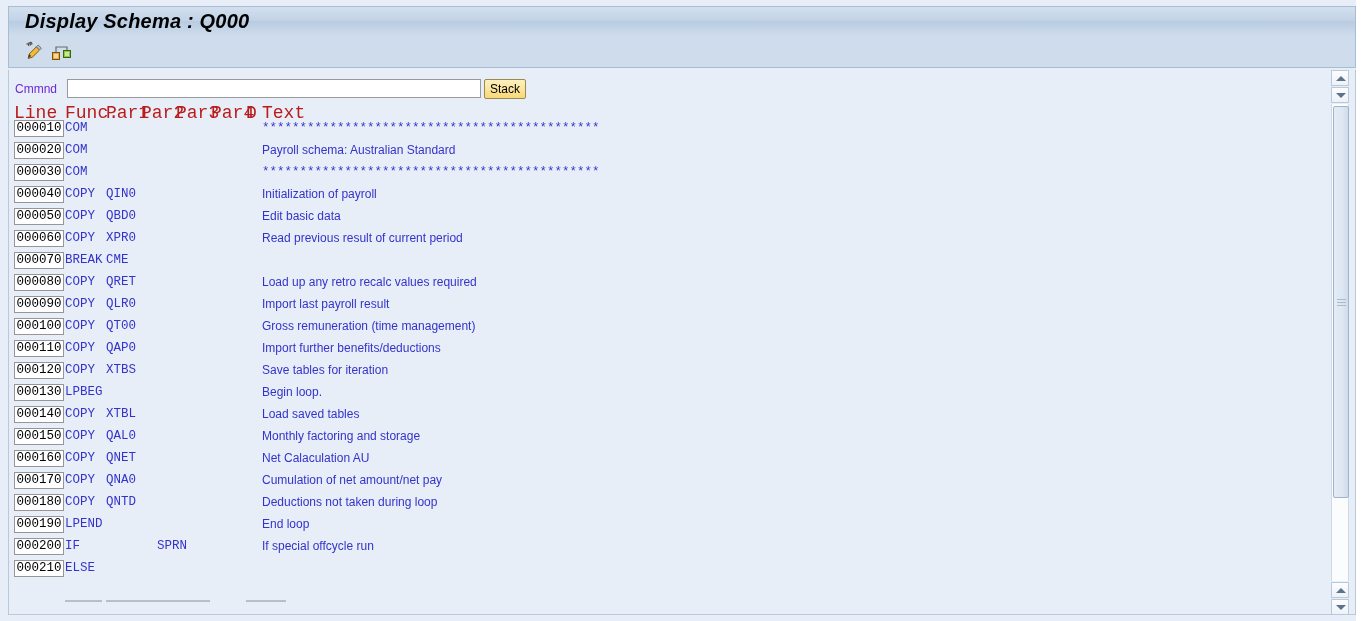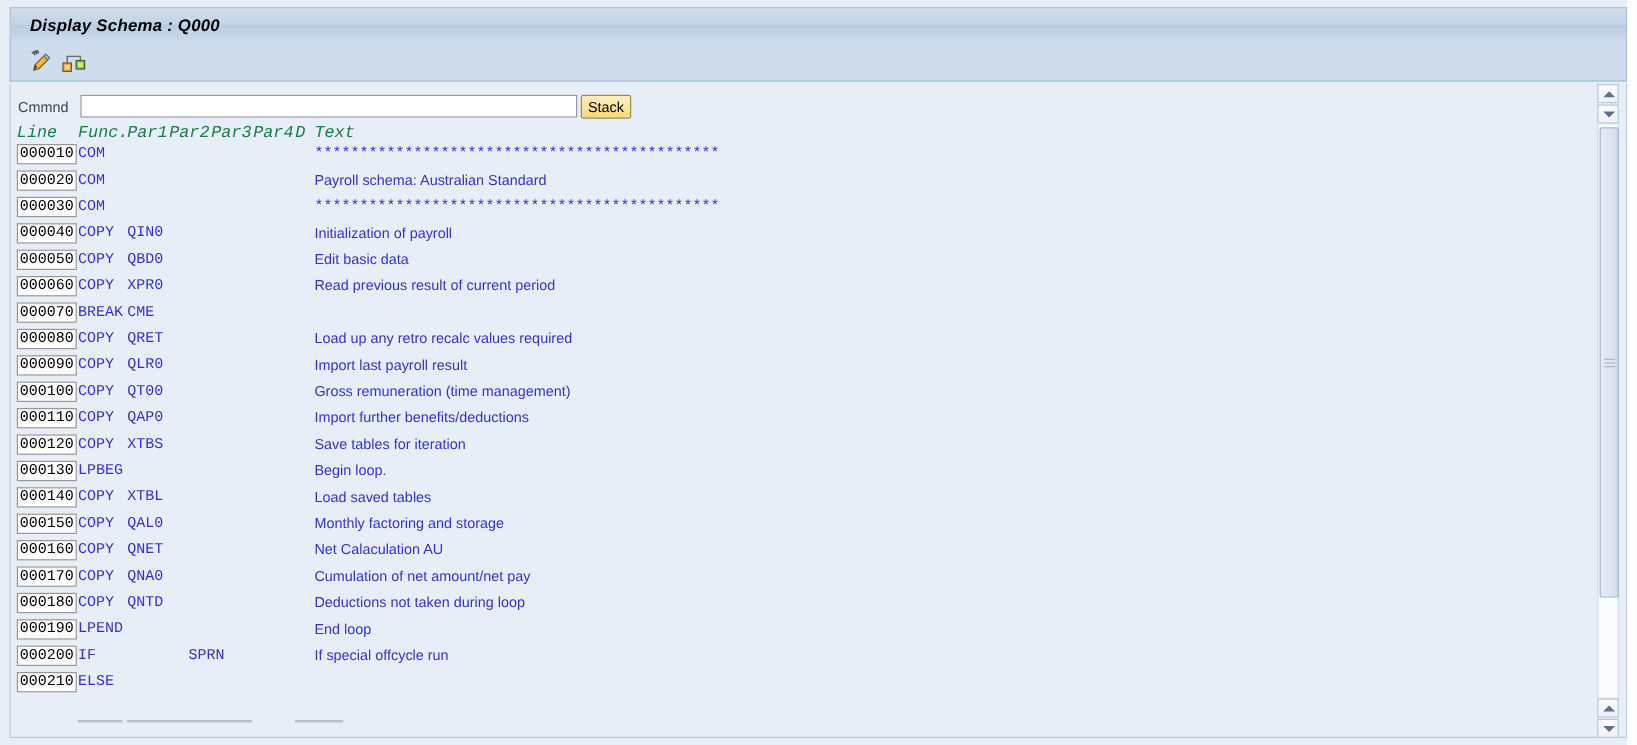--- a/index.html
+++ b/index.html
@@ -31,21 +31,21 @@
     background: linear-gradient(to bottom, #d2dfee 0%, #c2d3e6 48%, #b8cbe1 50%, #cddcec 100%);
     border: 1px solid #a8bdd4;
     border-bottom: none;
     box-sizing: border-box;
     display: flex;
     align-items: center;
   }
   #title-text {
     margin-left: 16px;
     font-family: "Liberation Sans", sans-serif;
-    font-size: 14px;
+    font-size: 20px;
     font-weight: bold;
     font-style: italic;
     color: #000000;
     letter-spacing: 0.2px;
   }
 
   
   #toolbar {
     position: absolute;
     left: 8px; top: 35px;
@@ -84,21 +84,21 @@
     border: 1px solid #b9c9dc;
     border-top: none;
     box-sizing: border-box;
   }
 
   
   #cmmnd-label {
     position: absolute;
     left: 15px; top: 82px;
     font-size: 12px;
-    color: #404040;
+    color: #6d28d9;
   }
   #cmmnd-input {
     position: absolute;
     left: 67px; top: 79px;
     width: 414px; height: 19px;
     border: 1px solid #9a9a9a;
     background: #ffffff;
     box-sizing: border-box;
     font-family: "Liberation Sans", sans-serif;
     font-size: 12px;
@@ -125,23 +125,22 @@
   
   #schema-grid {
     position: absolute;
     left: 14px; top: 103px;
     width: 1300px;
   }
   .grid-header {
     position: relative;
     height: 17px;
     font-family: "Liberation Mono", monospace;
-    font-size: 14px;
-    color: #15803d;
-    font-style: italic;
+    font-size: 18px;
+    color: #b91c1c;
   }
   .grid-header span { position: absolute; top: 0; white-space: nowrap; }
   .hdr-line  { left: 0px; }
   .hdr-func  { left: 51px; }
   .hdr-par1  { left: 92px; }
   .hdr-par2  { left: 127px; }
   .hdr-par3  { left: 162px; }
   .hdr-par4  { left: 197px; text-align: right; }
   .hdr-d     { left: 232px; }
   .hdr-text  { left: 248px; }

